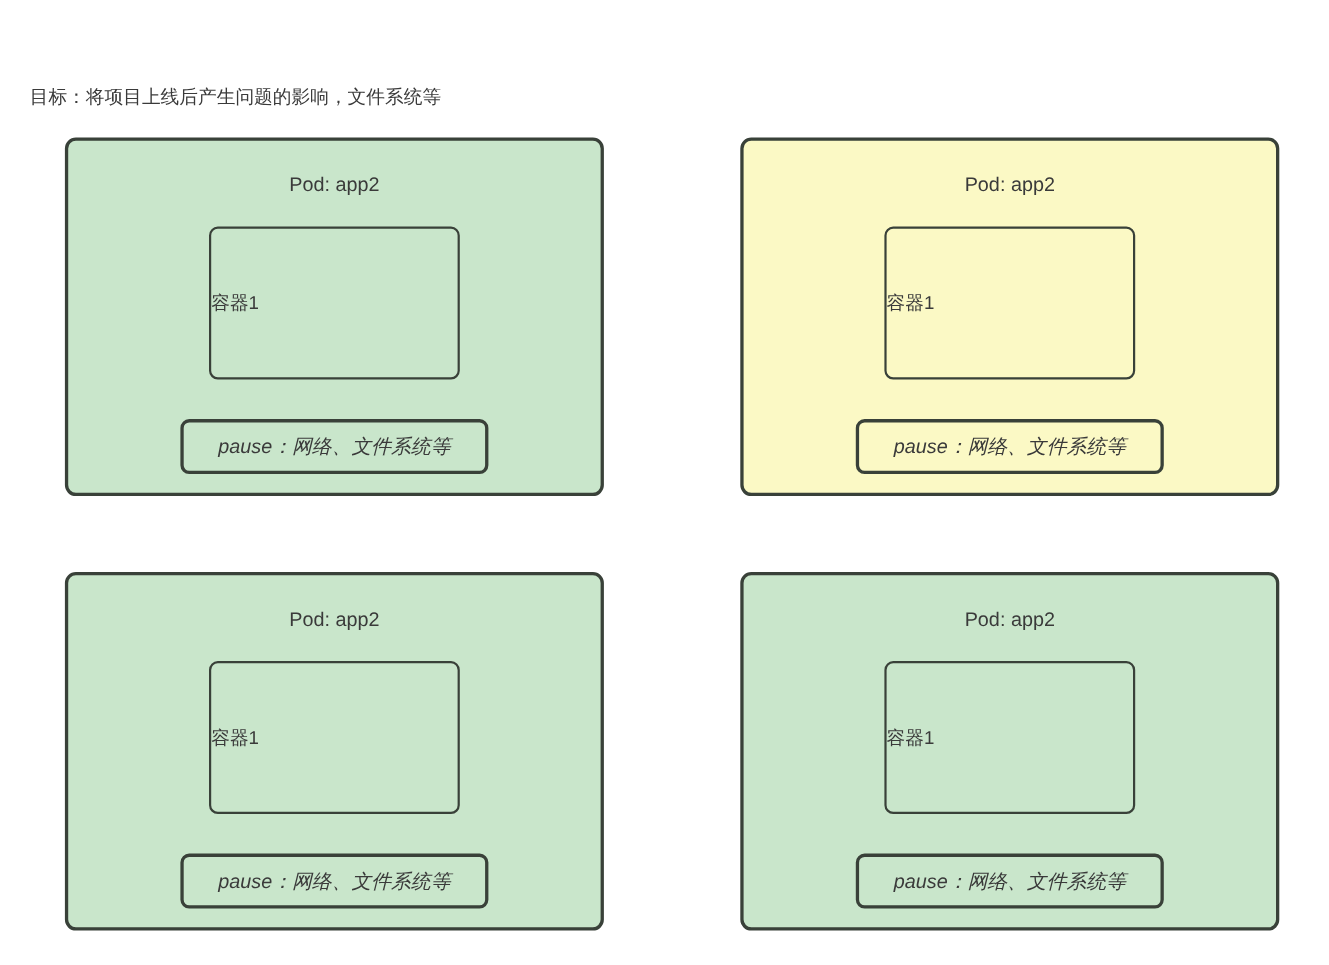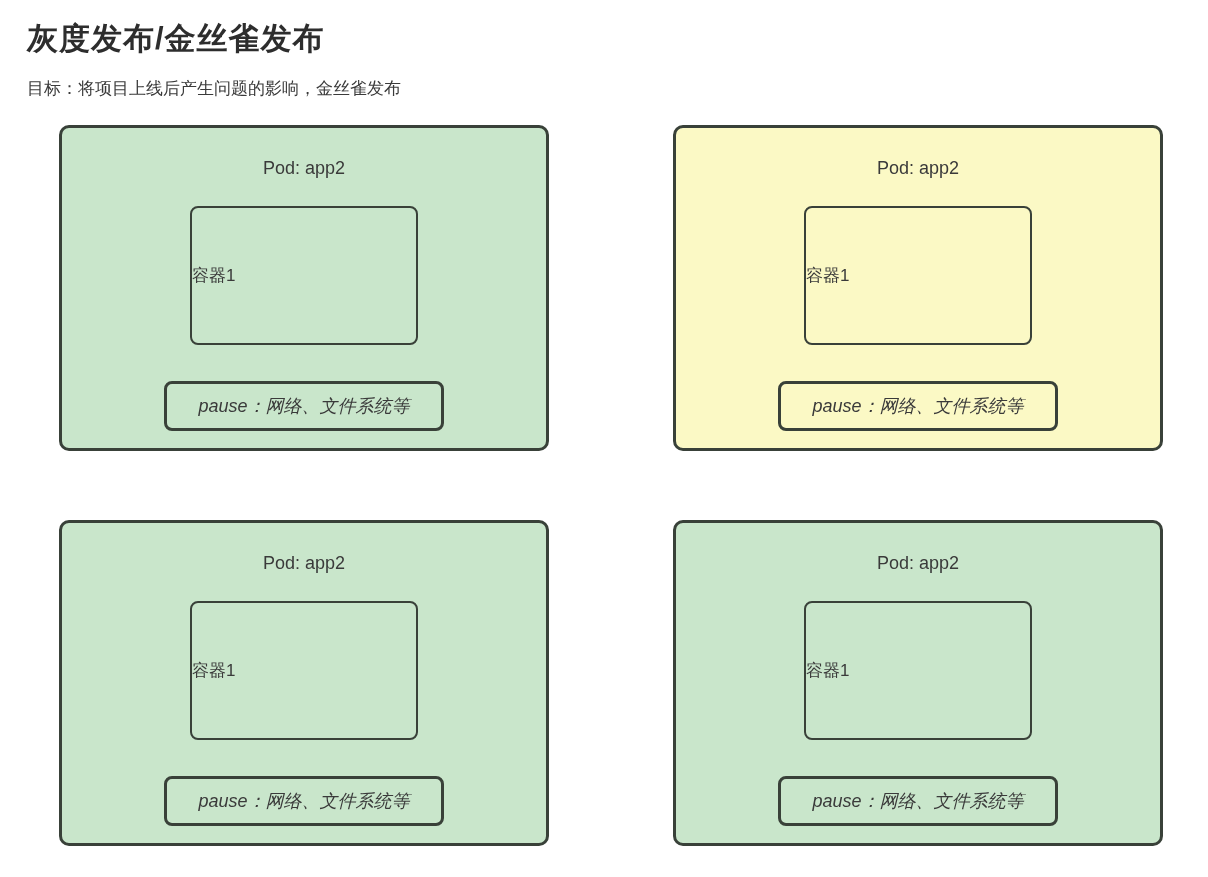--- a/index.html
+++ b/index.html
@@ -88,23 +88,22 @@
     color: var(--body-text, #3a3a3a);
     white-space: nowrap;
     font-style: italic;
   }
 </style>
 </head>
 <body>
 
 <div class="page">
 
-  <h1 class="page-title">灰度发布/金丝雀发布</h1>
 
-  <p class="page-subtitle">目标：将项目上线后产生问题的影响，金丝雀发布</p>
+  <p class="page-subtitle">目标：将项目上线后产生问题的影响，文件系统等</p>
 
   <div class="pod-card pos-tl">
     <div class="pod-title">Pod: app2</div>
     <div class="container-box">
       <span class="container-label">容器1</span>
     </div>
     <div class="pause-box">
       <span class="pause-label">pause：网络、文件系统等</span>
     </div>
   </div>

